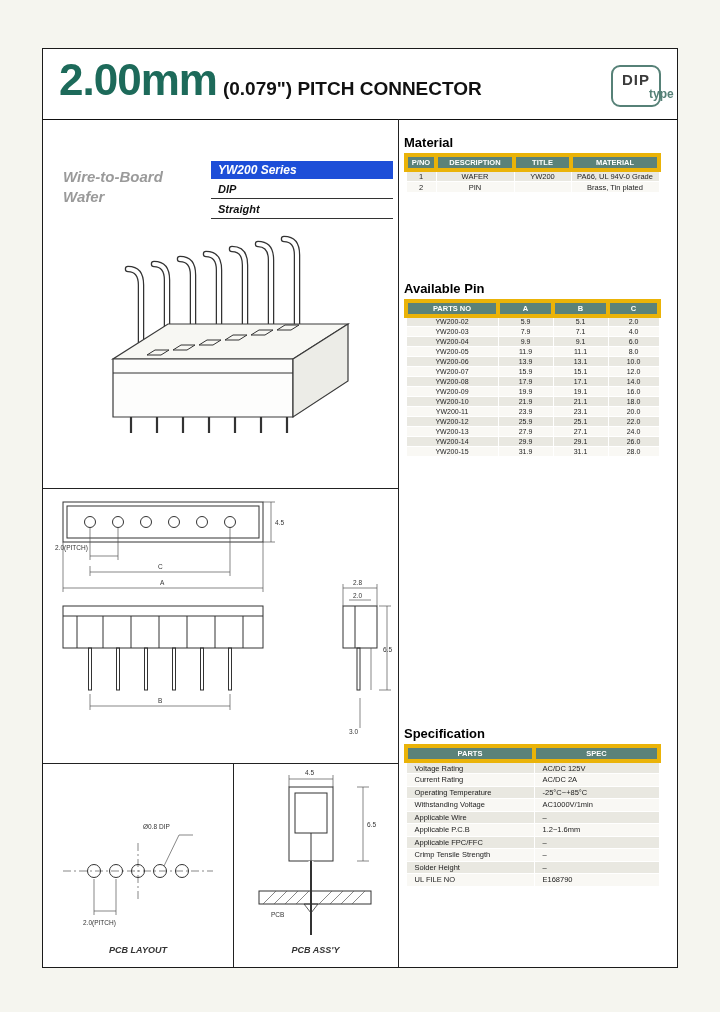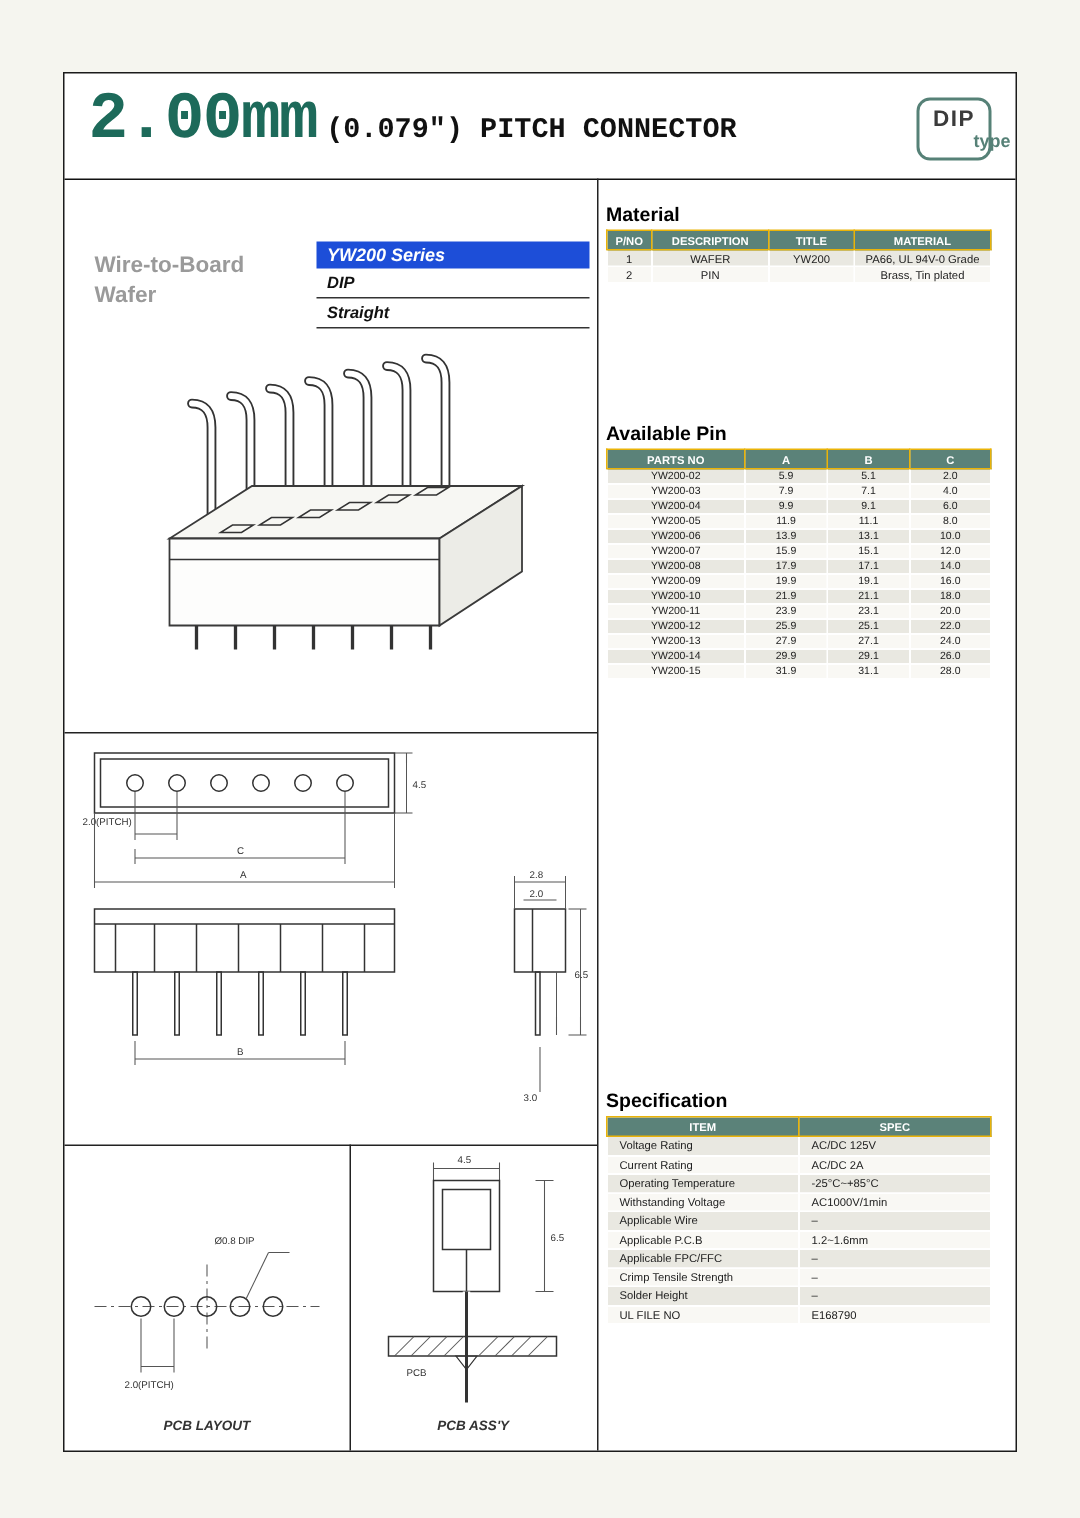--- a/index.html
+++ b/index.html
@@ -1,45 +1,45 @@
 <!DOCTYPE html>
 <html><head>
 <meta charset="utf-8">
 <style>
   * { box-sizing: border-box; }
   body { margin:0; background:#eef0ea; font-family:"Liberation Sans", sans-serif; }
   .canvas { position:relative; width:720px; height:1012px; background:#f5f5ef; overflow:hidden; }
   .page { position:absolute; left:42px; top:48px; width:636px; height:920px; background:#ffffff; border:1.5px solid #1b1b1b; }
 
   
-  .header { position:absolute; left:16px; top:6px; display:flex; align-items:baseline;font-family:Liberation Mono, monospace; }
+  .header { position:absolute; left:16px; top:6px; display:flex; align-items:baseline; }
   .title-big { font-size:44px; font-weight:bold; color:#1d6a5a; letter-spacing:-1px; }
   .title-rest { font-size:19px; font-weight:bold; color:#111; margin-left:6px; }
   .badge { position:absolute; right:16px; top:16px; width:50px; height:42px; border:2.5px solid #568177; border-radius:9px; text-align:center; background:#fff; }
   .badge-dip { font-size:15px; font-weight:bold; color:#3b3b3b; letter-spacing:1px; margin-top:4px; }
   .badge-type { font-size:12px; font-weight:bold; color:#568177; margin-top:-1px;padding-left:36px; }
   .hr-header { position:absolute; top:70px; left:0; width:100%; border-top:1.5px solid #111; }
 
   
   .vline-main  { position:absolute; left:355px; top:70px; width:0; height:848px; border-left:1px solid #222; }
   .hline-a     { position:absolute; left:0; top:439px; width:355px; border-top:1px solid #222; }
   .hline-b     { position:absolute; left:0; top:714px; width:355px; border-top:1px solid #222; }
   .vline-c     { position:absolute; left:190px; top:714px; width:0; height:204px; border-left:1px solid #222; }
 
-  .side-label { position:absolute; left:20px; top:118px; color:#9a9a9a; font-weight:bold; font-size:15px; line-height:1.3; }
+  .side-label { position:absolute; left:20px; top:118px; color:#9a9a9a; font-style:italic; font-weight:bold; font-size:15px; line-height:1.3; }
 
   
   .series-box { position:absolute; left:168px; top:112px; width:182px; }
   .series-head { background:#1d4ed8; color:#fff; font-style:italic; font-weight:bold; font-size:12px; padding:2px 7px; }
   .series-row { font-style:italic; font-weight:bold; font-size:11px; color:#111; padding:4px 7px 3px 7px; border-bottom:1px solid #333; }
 
   
   .section-title { position:absolute; left:361px; font-size:13px; font-weight:bold; color:#000; }
   .data-table { position:absolute; left:361px; width:257px; border-collapse:collapse; table-layout:fixed; }
-  .data-table th { background:#5b8279; color:#fff; font-size:7.5px; font-weight:bold; border:1px solid #eab308; padding:1px 0; height:13px; text-align:center; }
+  .data-table th { background:#5b8279; color:#fff; font-size:7.5px; font-weight:bold; border:4px solid #eab308; padding:1px 0; height:13px; text-align:center; }
   .data-table td { font-size:7.5px; color:#222; border:1px solid #fff; padding:0 2px; text-align:center; white-space:nowrap; overflow:hidden; }
   .data-table tbody tr:nth-child(odd)  { background:#e9e8e1; }
   .data-table tbody tr:nth-child(even) { background:#f9f8f4; }
   #material-table td { height:11px; }
   #available-pin-table td { height:10px; font-size:7px; }
   #spec-table td { height:12.5px; text-align:left; padding-left:8px; }
 
   .caption { position:absolute; top:896px; font-size:9px; font-weight:bold; font-style:italic; color:#333; text-align:center; }
   .caption.layout { left:0; width:190px; }
   .caption.assy { left:190px; width:165px; }
@@ -379,21 +379,21 @@
     </table>
 
     <div class="section-title" style="top:677px">Specification</div>
     <table class="data-table" id="spec-table" style="top:695px">
       <colgroup>
           <col style="width:128px">
           <col>
         </colgroup>
       <thead>
           <tr>
-            <th>ITEM</th>
+            <th>PARTS</th>
             <th>SPEC</th>
           </tr>
         </thead>
       <tbody data-table="specification.rows">
           <tr>
             <td>Voltage Rating</td>
             <td>AC/DC 125V</td>
           </tr>
           <tr>
             <td>Current Rating</td>

